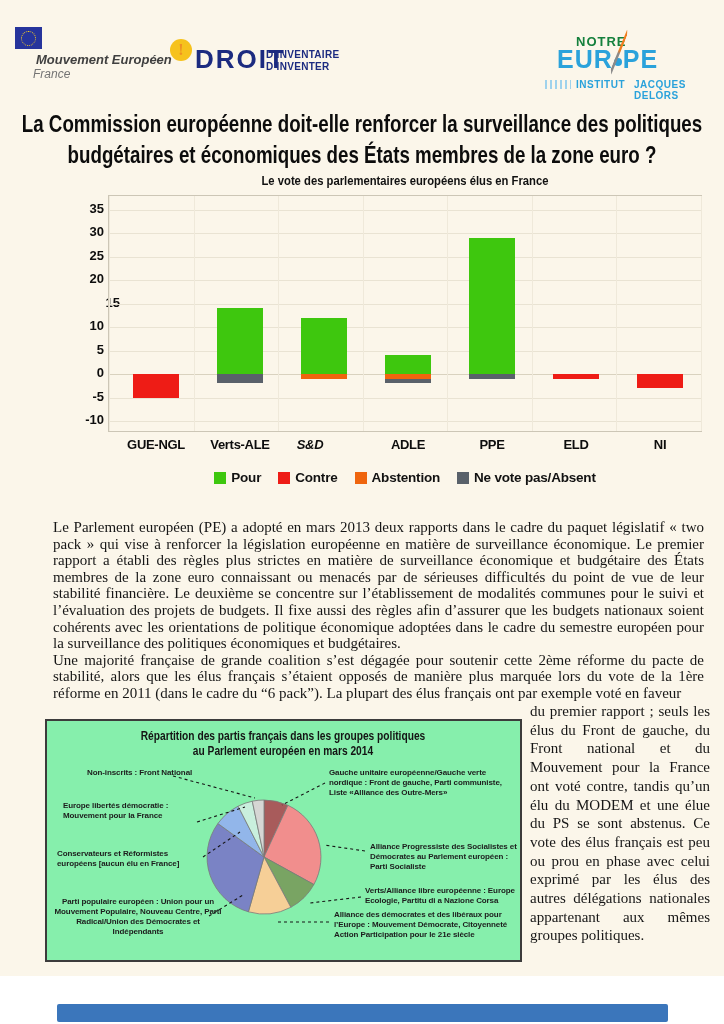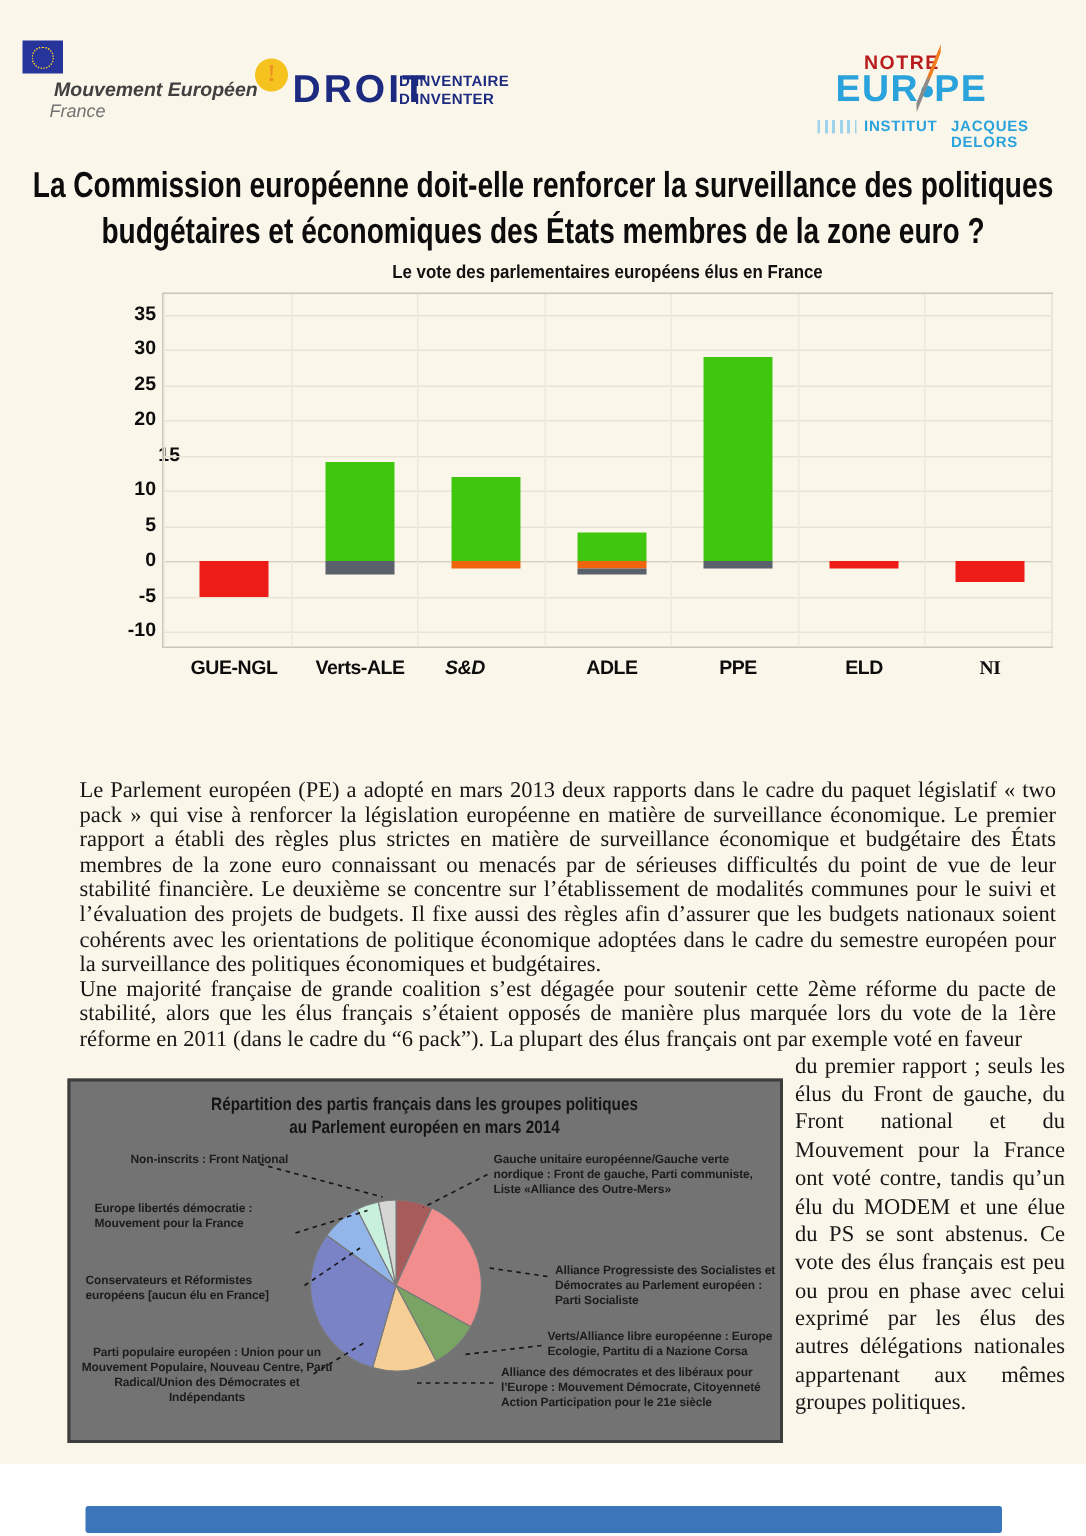--- a/index.html
+++ b/index.html
@@ -11,21 +11,21 @@
   .eu-flag{left:15px;top:27px;width:27px;height:22px;background:#26349c;}
   .eu-stars{left:6px;top:4px;width:13px;height:13px;border:1.5px dotted #ffd21e;border-radius:50%;}
   .me-line1{left:36px;top:52px;font:italic 700 13px "Liberation Sans",sans-serif;color:#404040;}
   .me-line2{left:33px;top:67px;font:italic 400 12px "Liberation Sans",sans-serif;color:#737373;}
 
   .droit-circle{left:170px;top:39px;width:22px;height:22px;border-radius:50%;background:#f6c21d;
                 text-align:center;font:700 16px "Liberation Serif",serif;color:#ef9023;line-height:22px;}
   .droit-word{left:195px;top:44px;font:700 26px "Liberation Sans",sans-serif;color:#1c2b80;letter-spacing:2px;}
   .droit-tag{left:266px;top:49px;width:90px;font:700 10px "Liberation Sans",sans-serif;color:#1c2b80;line-height:11.5px;letter-spacing:.3px;}
 
-  .ne-notre{left:576px;top:34px;font:700 13px "Liberation Sans",sans-serif;color:#b91c1c;letter-spacing:1px;}
+  .ne-notre{left:576px;top:34px;font:700 13px "Liberation Sans",sans-serif;color:#15803d;letter-spacing:1px;}
   .ne-europe{left:557px;top:45px;font:700 25px "Liberation Sans",sans-serif;color:#2aa2db;letter-spacing:1px;}
   .ne-dot{display:inline-block;width:8px;height:8px;border-radius:50%;background:#2aa2db;margin:0 1px 2px 1px;}
   .ne-needle{left:617px;top:28px;width:4px;height:48px;transform:rotate(20deg);
              background:linear-gradient(#f07d1e 0 46%,#8a8a8a 54% 100%);
              clip-path:polygon(50% 0,100% 12%,60% 100%,0 88%);}
   .ne-ticks{left:545px;top:80px;width:26px;height:9px;
             background:repeating-linear-gradient(90deg,#9fd2ec 0 2px,transparent 2px 5px);}
   .ne-inst{left:576px;top:79px;font:700 10px "Liberation Sans",sans-serif;color:#2aa2db;letter-spacing:.5px;}
   .ne-delors{left:634px;top:79px;font:700 10px "Liberation Sans",sans-serif;color:#2aa2db;letter-spacing:.5px;}
 
@@ -50,21 +50,21 @@
   .legend-item{display:flex;align-items:center;gap:5px;font:700 13.5px "Liberation Sans",sans-serif;letter-spacing:-.2px;}
   .legend-swatch{width:12px;height:12px;display:inline-block;}
 
   
   .para{left:53px;top:519px;width:651px;text-align:justify;
         font:400 15px/16.6px "Liberation Serif",serif;color:#161616;}
   .right-col{left:530px;top:702px;width:180px;text-align:justify;
         font:400 15px/18.7px "Liberation Serif",serif;color:#161616;}
 
   
-  .pie-box{left:45px;top:719px;width:473px;height:239px;border:2px solid #3c3c3c;background:#737373;}
+  .pie-box{left:45px;top:719px;width:473px;height:239px;border:2px solid #3c3c3c;background:#86efac;}
   .pie-title{position:absolute;left:-44px;top:8px;width:560px;text-align:center;
       font:700 12px/15px "Liberation Sans",sans-serif;transform:scaleX(.85);transform-origin:center;color:#141414;}
   .pie-label{position:absolute;font:700 8px/10px "Liberation Sans",sans-serif;color:#1c1c1c;letter-spacing:-.1px;}
   .pie-svg{position:absolute;left:0;top:0;}
 
   
   .bottom-strip{left:0;top:976px;width:724px;height:48px;background:#ffffff;}
   .footer-bar{left:57px;top:1004px;width:611px;height:18px;background:#3b76bb;border-radius:2px;}
 </style>
 </head>
@@ -136,22 +136,40 @@
       <div class="bar-seg" style="left: 192px; width: 46px; background: rgb(239, 101, 14); top: 178px; height: 4.7px;"></div>
       <div class="cat-label" style="left: 257px;">ADLE</div>
       <div class="bar-seg" style="left: 276px; width: 46px; background: rgb(62, 199, 14); top: 159.2px; height: 18.8px;"></div>
       <div class="bar-seg" style="left: 276px; width: 46px; background: rgb(239, 101, 14); top: 178px; height: 4.7px;"></div>
       <div class="bar-seg" style="left: 276px; width: 46px; background: rgb(89, 97, 106); top: 182.7px; height: 4.7px;"></div>
       <div class="cat-label" style="left: 341px;">PPE</div>
       <div class="bar-seg" style="left: 360px; width: 46px; background: rgb(62, 199, 14); top: 41.7px; height: 136.3px;"></div>
       <div class="bar-seg" style="left: 360px; width: 46px; background: rgb(89, 97, 106); top: 178px; height: 4.7px;"></div>
       <div class="cat-label" style="left: 425px;">ELD</div>
       <div class="bar-seg" style="left: 444px; width: 46px; background: rgb(238, 28, 22); top: 178px; height: 4.7px;"></div>
-      <div class="cat-label" style="left: 509px; font-family: Liberation Serif, serif;">NI</div>
+      <div class="cat-label" style="left: 509px;">NI</div>
       <div class="bar-seg" style="left: 528px; width: 46px; background: rgb(238, 28, 22); top: 178px; height: 14.1px;"></div>
+    </div>
+  <div class="abs legend" id="bar-legend">
+      <div class="legend-item">
+        <span class="legend-swatch" style="background: rgb(62, 199, 14);"></span>
+        <span>Pour</span>
+      </div>
+      <div class="legend-item">
+        <span class="legend-swatch" style="background: rgb(238, 28, 22);"></span>
+        <span>Contre</span>
+      </div>
+      <div class="legend-item">
+        <span class="legend-swatch" style="background: rgb(239, 101, 14);"></span>
+        <span>Abstention</span>
+      </div>
+      <div class="legend-item">
+        <span class="legend-swatch" style="background: rgb(89, 97, 106);"></span>
+        <span>Ne vote pas/Absent</span>
+      </div>
     </div>
 
   <div class="abs para">
     <div>Le Parlement européen (PE) a adopté en mars 2013 deux rapports dans le cadre du paquet législatif « two pack » qui vise à renforcer la législation européenne en matière de surveillance économique. Le premier rapport a établi des règles plus strictes en matière de surveillance économique et budgétaire des États membres de la zone euro connaissant ou menacés par de sérieuses difficultés du point de vue de leur stabilité financière. Le deuxième se concentre sur l’établissement de modalités communes pour le suivi et l’évaluation des projets de budgets. Il fixe aussi des règles afin d’assurer que les budgets nationaux soient cohérents avec les orientations de politique économique adoptées dans le cadre du semestre européen pour la surveillance des politiques économiques et budgétaires.</div>
     <div>Une majorité française de grande coalition s’est dégagée pour soutenir cette 2ème réforme du pacte de stabilité, alors que les élus français s’étaient opposés de manière plus marquée lors du vote de la 1ère réforme en 2011 (dans le cadre du “6 pack”). La plupart des élus français ont par exemple voté en faveur</div>
   </div>
   <div class="abs right-col">du premier rapport ; seuls les élus du Front de gauche, du Front national et du Mouvement pour la France ont voté contre, tandis qu’un élu du MODEM et une élue du PS se sont abstenus. Ce vote des élus français est peu ou prou en phase avec celui exprimé par les élus des autres délégations nationales appartenant aux mêmes groupes politiques.</div>
 
   <div class="abs pie-box" id="pie-box">
     <div class="pie-title">

